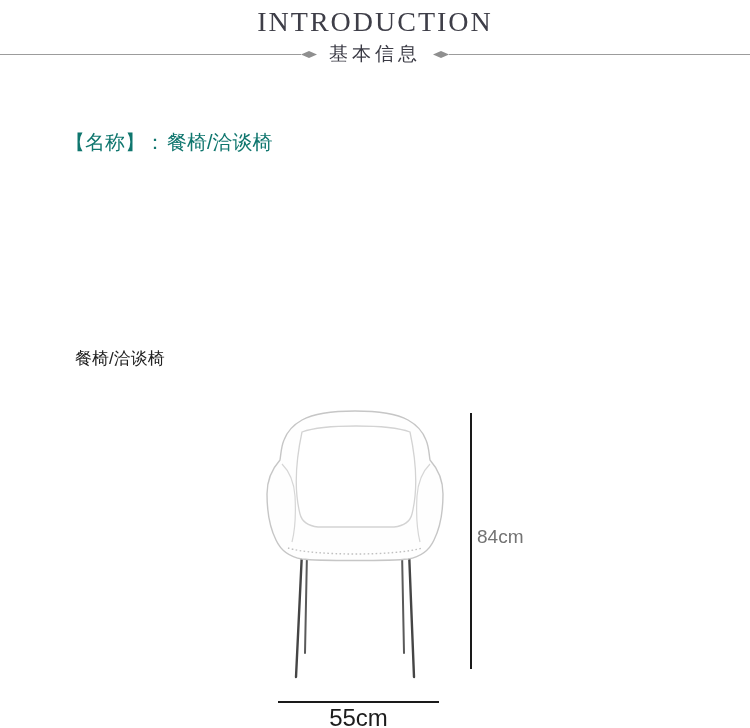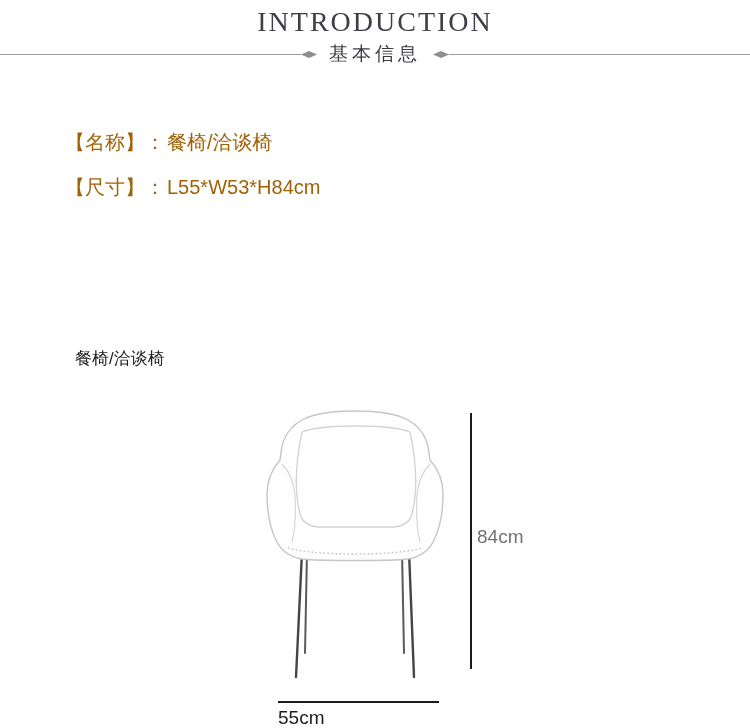--- a/index.html
+++ b/index.html
@@ -53,21 +53,21 @@
   }
 
   
   .specs {
     position: absolute;
     top: 131px; left: 65px;
   }
   .spec-row {
     font-size: 20px;
     line-height: 22px;
-    color: #a16207;
+    color: #0f766e;
     margin-bottom: 23px;
     white-space: nowrap;
   }
   .spec-row .sep { padding: 0 2px 0 0; }
 
   
   .figure-caption {
     position: absolute;
     top: 349px; left: 75px;
     font-size: 17px;
@@ -99,22 +99,22 @@
   .dim-hline {
     position: absolute;
     left: 278px; top: 701px;
     width: 161px; height: 2px;
     background: #1a1a1a;
   }
   .dim-width-label {
     position: absolute;
     left: 278px; top: 707px;
     width: 161px;
-    text-align: left;
-    font-size: 19px;
+    text-align: center;
+    font-size: 24px;
     line-height: 21px;
     color: #1c1c1c;
   }
 </style>
 </head>
 <body>
 
 <div class="page">
 
   <div class="title">INTRODUCTION</div>
@@ -127,23 +127,20 @@
     <span class="subtitle">基本信息</span>
     <svg class="diamond" width="16" height="7" viewBox="0 0 16 7">
       <polygon points="0,3.5 8,0 16,3.5 8,7" fill="#8f8f8f"></polygon>
     </svg>
     <div class="line"></div>
   </div>
 
   <div class="specs">
     <div class="spec-row">
       <span>【名称】</span><span class="sep">：</span><span>餐椅/洽谈椅</span>
-    </div>
-    <div class="spec-row">
-      <span>【尺寸】</span><span class="sep">：</span><span>L55*W53*H84cm</span>
     </div>
   </div>
 
   <div class="figure-caption">餐椅/洽谈椅</div>
 
   <svg class="chair-svg" viewBox="0 0 200 290">
 
     <g stroke-linecap="round">
       <line x1="49" y1="150" x2="47" y2="251" stroke="#5a5a5a" stroke-width="2"></line>
       <line x1="144" y1="149" x2="146" y2="251" stroke="#5a5a5a" stroke-width="2"></line>

